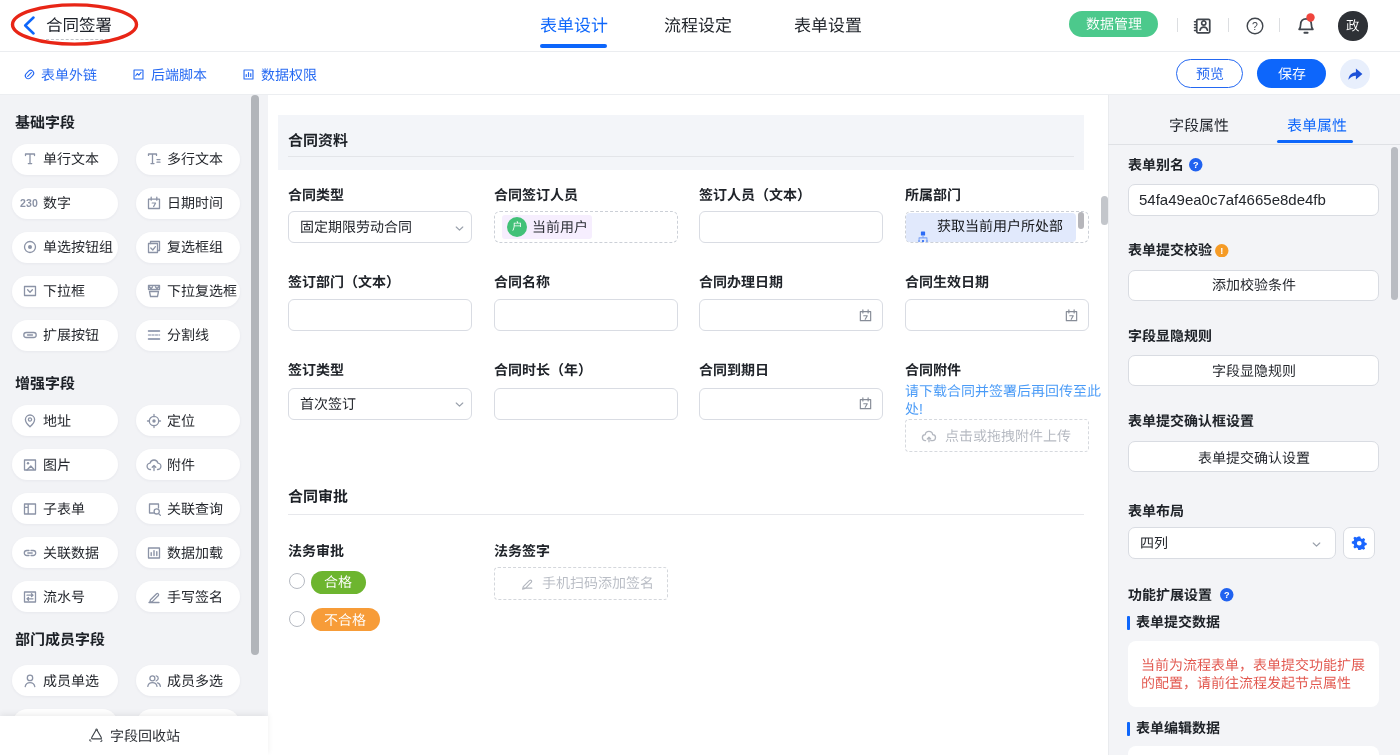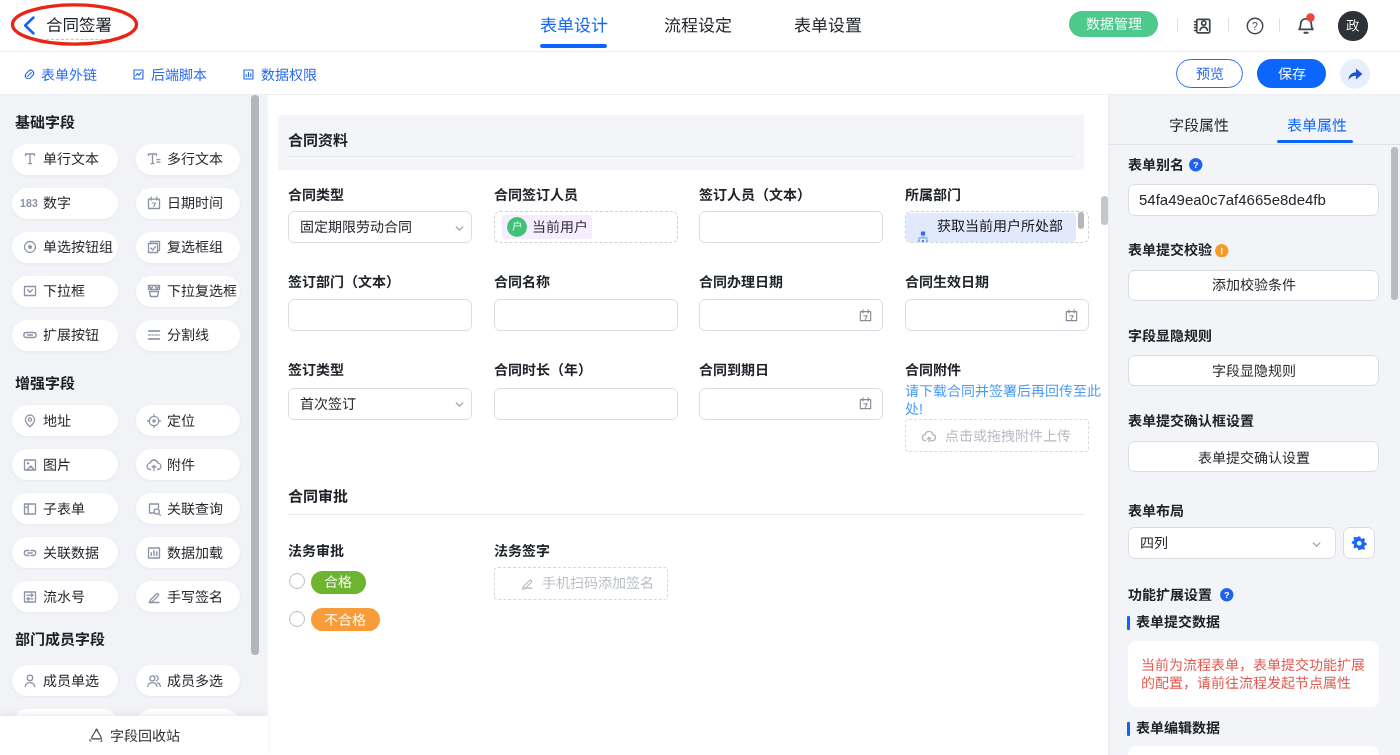--- a/index.html
+++ b/index.html
@@ -757,21 +757,21 @@
     <path d="M2.5 3h8M6.5 3v9.6M5 12.6h3M2.5 4.4v-1.4M10.5 4.4v-1.4" stroke="#8b93a6" stroke-width="1.3" stroke-linecap="round" stroke-linejoin="round"></path>
     <path d="M11 8.6h3M11 11.2h3" stroke="#8b93a6" stroke-width="1.3" stroke-linecap="round" stroke-linejoin="round"></path>
   </svg>
 <div style="position:absolute;left:167px;top:152.4px;line-height:0"><svg width="56.0" height="13.3" viewBox="0 -852 4000 948" fill="#24272d">
       <use href="#r591a"></use>
       <use href="#r884c" x="1000"></use>
       <use href="#r6587" x="2000"></use>
       <use href="#r672c" x="3000"></use>
     </svg></div>
 <div style="position:absolute;left:12px;top:187.5px;width:106px;height:31px;background:#fff;border-radius:15.5px;box-shadow:0 1px 3px rgba(30,40,70,0.05)"></div>
-<div style="position:absolute;left:20px;top:196.5px;font-family:'Liberation Sans';font-weight:bold;font-size:10.5px;line-height:13px;color:#8b93a6;letter-spacing:0.2px">183</div>
+<div style="position:absolute;left:20px;top:196.5px;font-family:'Liberation Sans';font-weight:bold;font-size:10.5px;line-height:13px;color:#8b93a6;letter-spacing:0.2px">230</div>
 <div style="position:absolute;left:43px;top:196.4px;line-height:0"><svg width="28.0" height="13.3" viewBox="0 -852 2000 948" fill="#24272d">
       <use href="#r6570"></use>
       <use href="#r5b57" x="1000"></use>
     </svg></div>
 <div style="position:absolute;left:136px;top:187.5px;width:104px;height:31px;background:#fff;border-radius:15.5px;box-shadow:0 1px 3px rgba(30,40,70,0.05)"></div>
 <svg style="position:absolute;left:146px;top:195.0px" width="16" height="16" viewBox="0 0 16 16" fill="none">
     <path d="M2.5 4.2h11v9.3h-11zM5.2 2.2v3M10.8 2.2v3" stroke="#8b93a6" stroke-width="1.3" stroke-linecap="round" stroke-linejoin="round"></path>
     <path d="M6.2 8h3.4l-2 3.6" stroke="#8b93a6" stroke-width="1.2" stroke-linecap="round" stroke-linejoin="round"></path>
   </svg>
 <div style="position:absolute;left:167px;top:196.4px;line-height:0"><svg width="56.0" height="13.3" viewBox="0 -852 4000 948" fill="#24272d">

